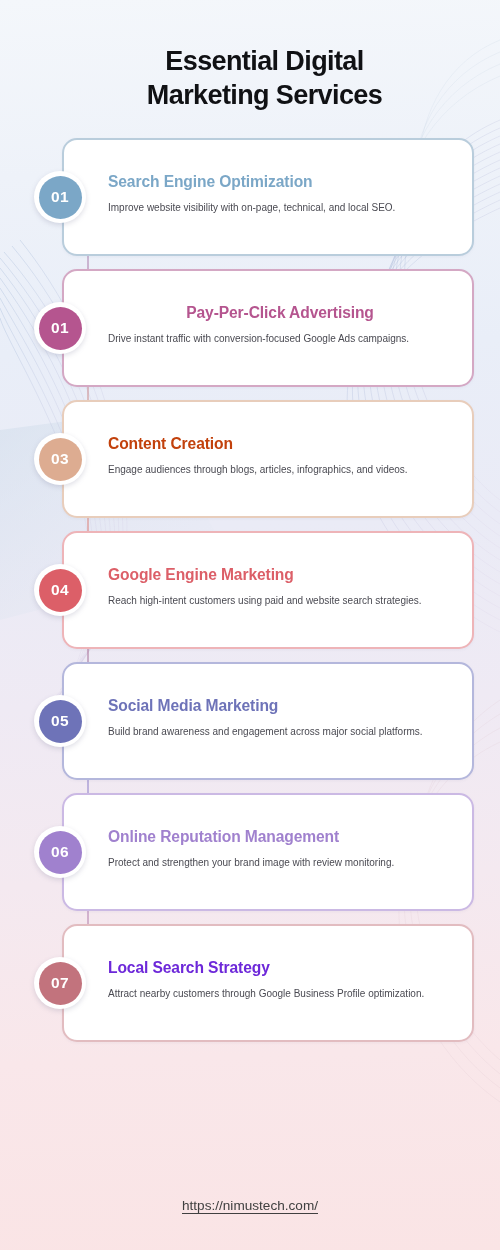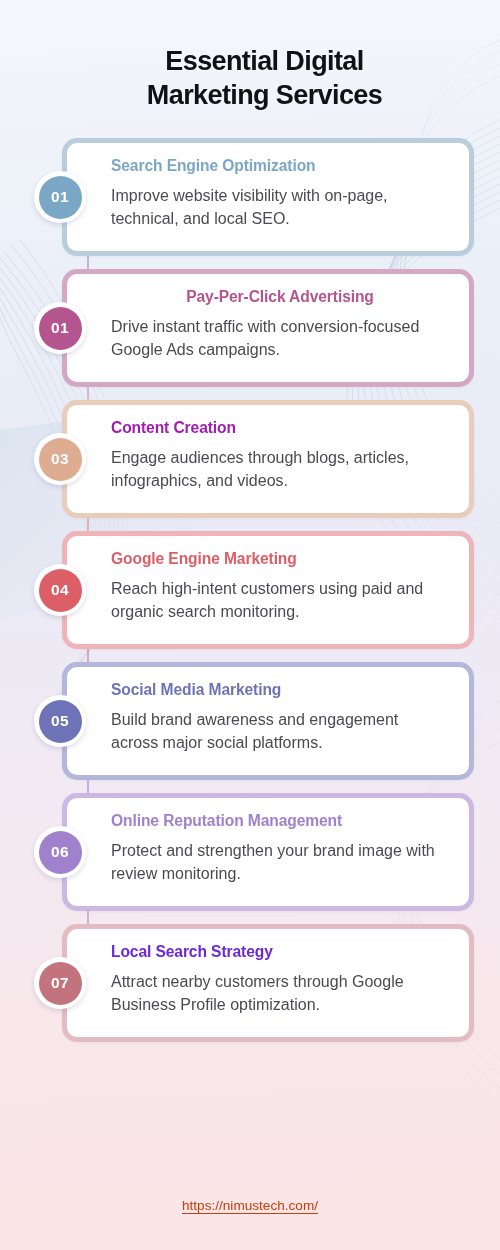--- a/index.html
+++ b/index.html
@@ -83,40 +83,40 @@
     display: flex;
     align-items: center;
   }
 
   .card {
     position: relative;
     margin-left: 36px;
     flex: 1;
     background: #ffffff;
     border-radius: 15px;
-    border: 5px solid #7f1d1d;
+    border: 2px solid #7f1d1d;
     padding: 13px 20px 19px 44px;
     min-height: 118px;
     display: flex;
     flex-direction: column;
     justify-content: center;
     box-shadow: 0 1px 3px rgba(120,120,150,0.07);
     z-index: 2;
   }
 
   .card-title {
     font-size: 15.6px;
     font-weight: bold;
     letter-spacing: -0.1px;
     line-height: 1.2;
     margin-bottom: 9px;
   }
 
   .card-desc {
-    font-size: 16px;
+    font-size: 10px;
     line-height: 1.42;
     color: #4a4a52;
   }
 
   .badge {
     position: absolute;
     left: 34px;
     top: 50%;
     transform: translate(-50%, -50%);
     width: 52px;
@@ -147,21 +147,21 @@
   .footer {
     position: absolute;
     left: 0;
     right: 0;
     bottom: 36px;
     text-align: center;
   }
 
   .footer-link {
     font-size: 13.6px;
-    color: #c2410c;
+    color: #404040;
     text-decoration: underline;
     text-underline-offset: 2.5px;
   }
 </style>
 </head>
 <body>
 
 <svg class="bg-art" viewBox="0 0 500 1250" preserveAspectRatio="none" aria-hidden="true">
   <defs>
     <linearGradient id="swirlA" x1="0" y1="0" x2="1" y2="1">
@@ -244,32 +244,32 @@
         <div class="card-title" style="color: rgb(181, 85, 143); text-align: center;">Pay-Per-Click Advertising</div>
         <div class="card-desc">Drive instant traffic with conversion-focused Google Ads campaigns.</div>
       </div>
       <div class="badge">
         <div class="badge-inner" style="background: rgb(181, 85, 143);">01</div>
       </div>
     </div>
 
     <div class="row">
       <div class="card" style="border-color: rgb(232, 205, 187);">
-        <div class="card-title" style="color: #a21caf;">Content Creation</div>
+        <div class="card-title" style="color: #c2410c;">Content Creation</div>
         <div class="card-desc">Engage audiences through blogs, articles, infographics, and videos.</div>
       </div>
       <div class="badge">
         <div class="badge-inner" style="background: rgb(221, 172, 145);">03</div>
       </div>
     </div>
 
     <div class="row">
       <div class="card" style="border-color: rgb(238, 180, 184);">
         <div class="card-title" style="color: rgb(220, 95, 104);">Google Engine Marketing</div>
-        <div class="card-desc">Reach high-intent customers using paid and organic search monitoring.</div>
+        <div class="card-desc">Reach high-intent customers using paid and website search strategies.</div>
       </div>
       <div class="badge">
         <div class="badge-inner" style="background: rgb(220, 95, 104);">04</div>
       </div>
     </div>
 
     <div class="row">
       <div class="card" style="border-color: rgb(180, 183, 220);">
         <div class="card-title" style="color: rgb(110, 115, 184);">Social Media Marketing</div>
         <div class="card-desc">Build brand awareness and engagement across major social platforms.</div>

